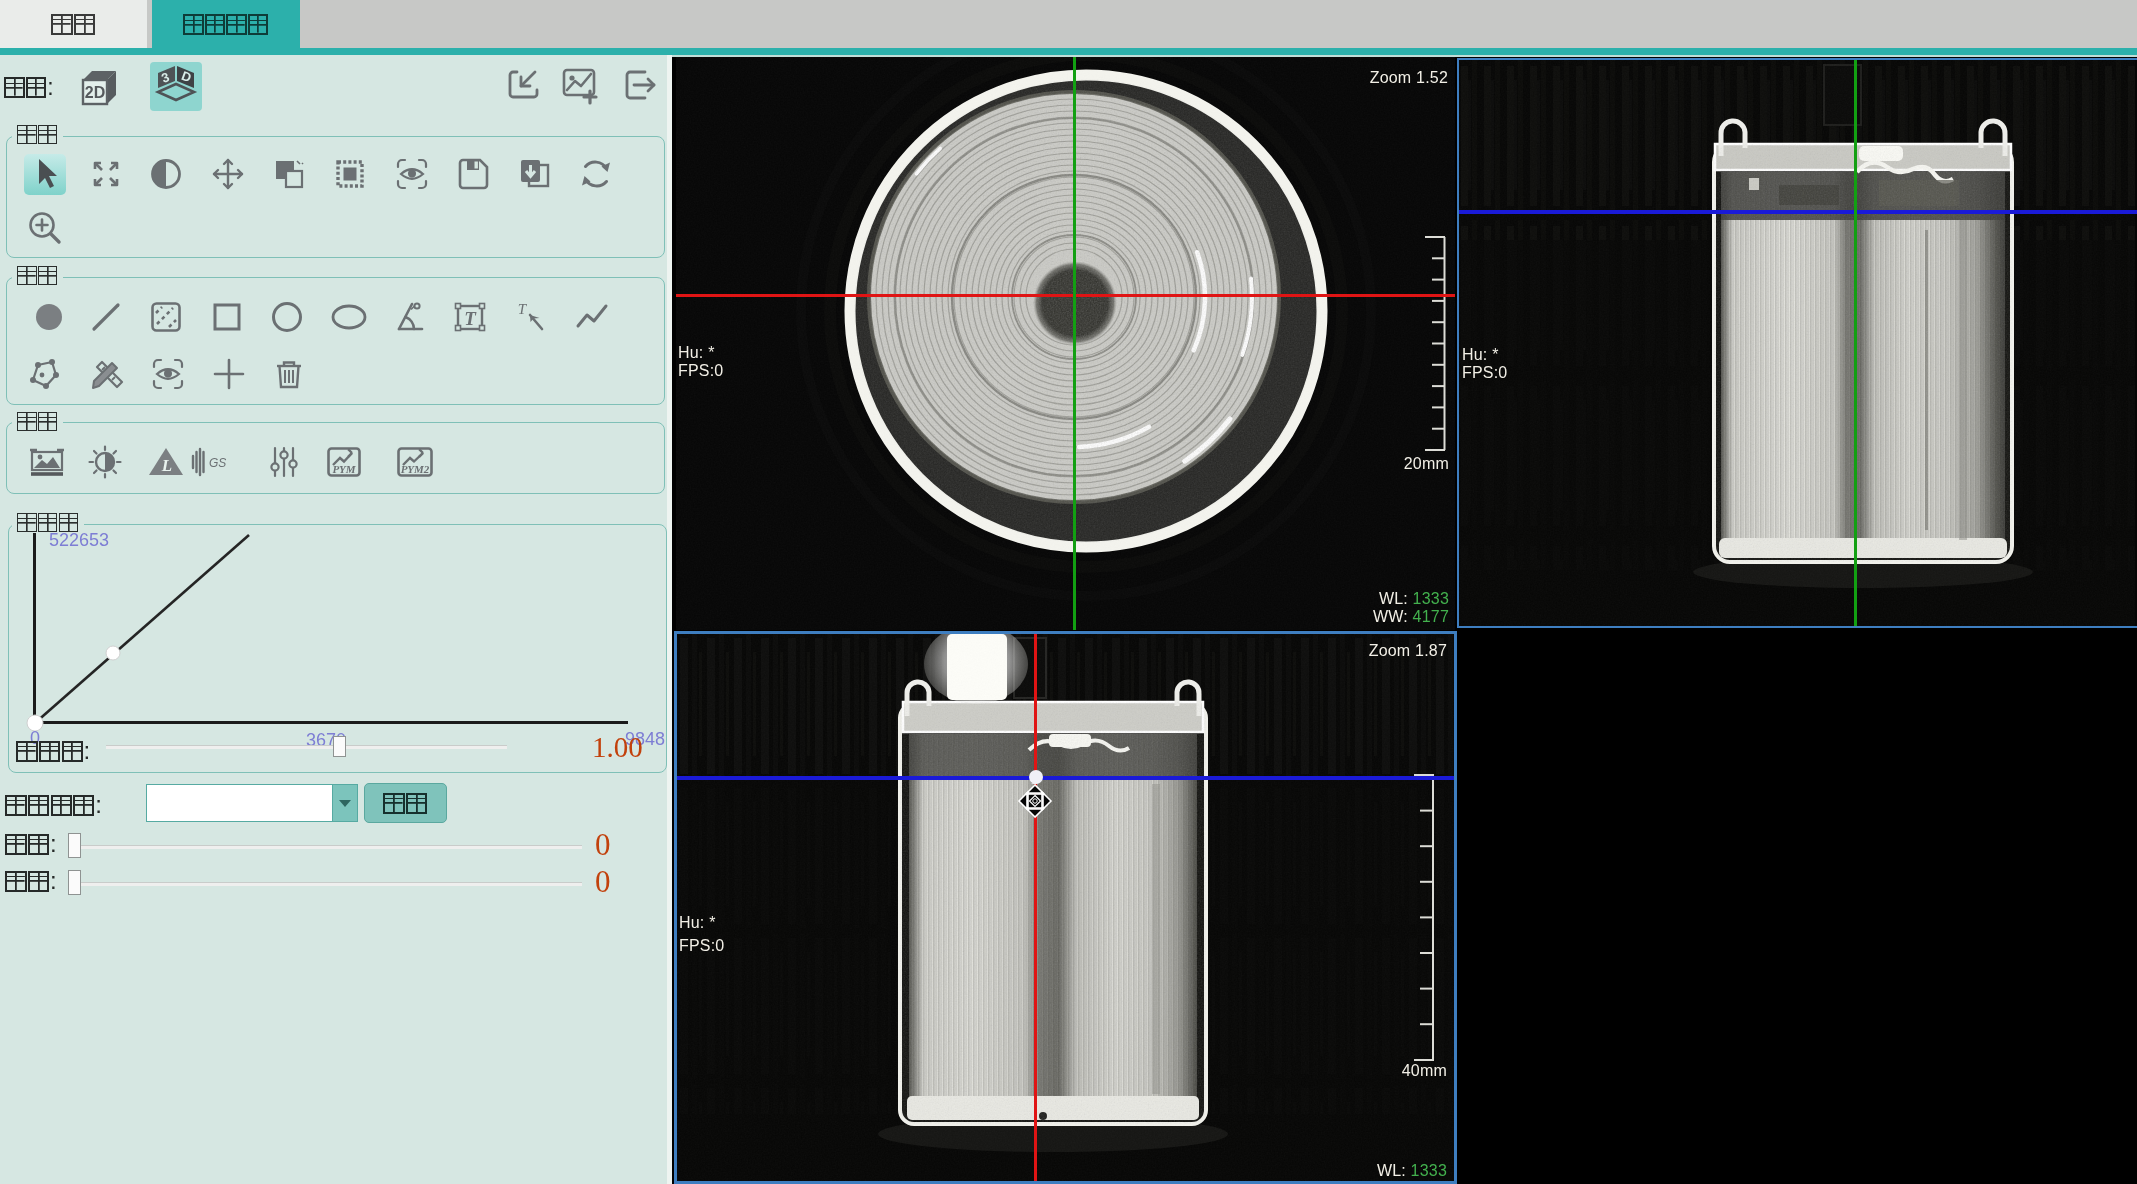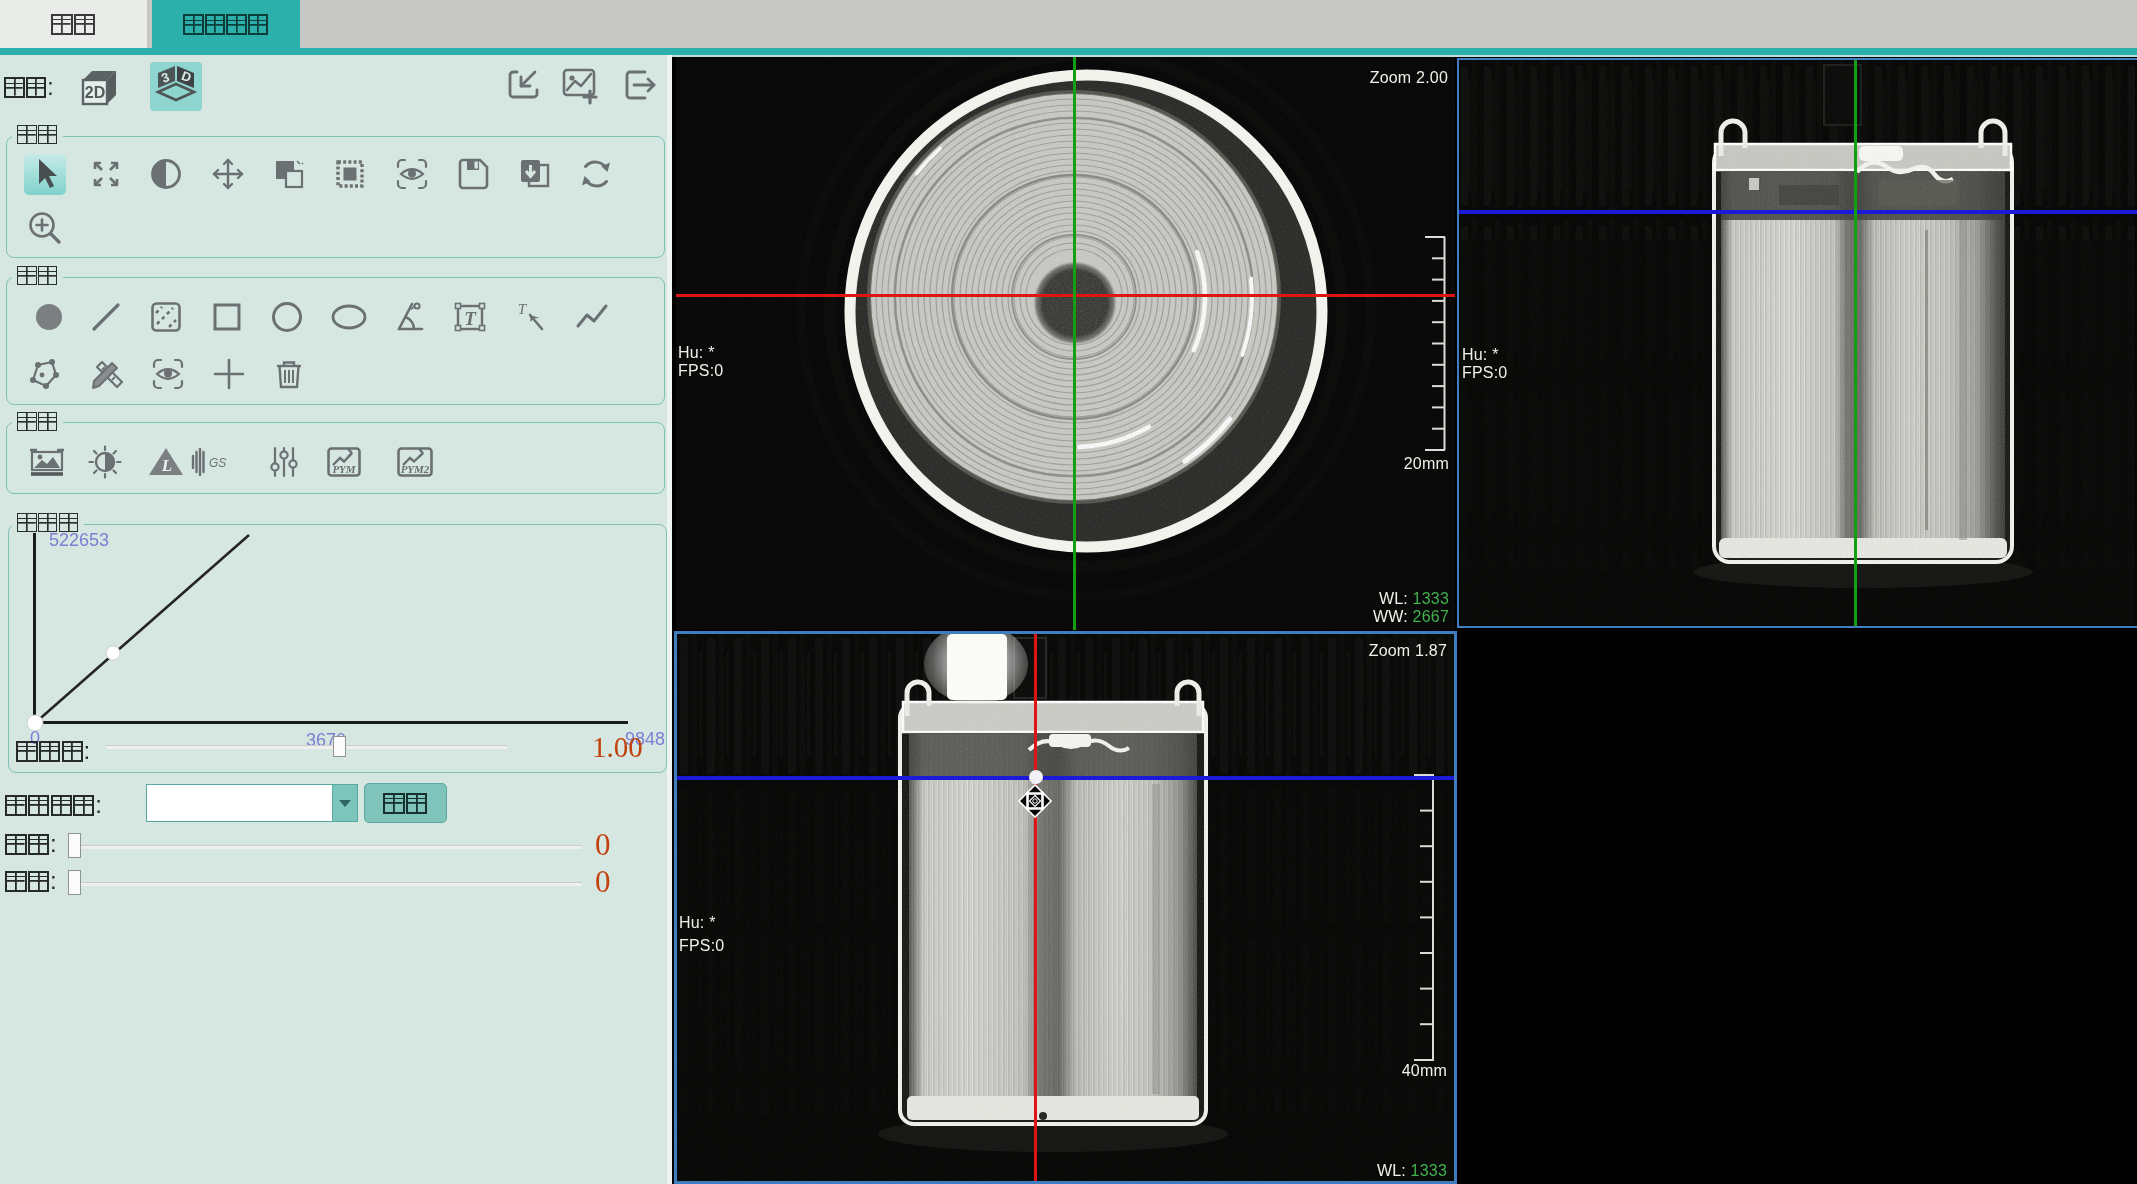--- a/index.html
+++ b/index.html
@@ -476,26 +476,26 @@
           <path d="M756,222.6 H769"></path>
           <path d="M756,243.9 H769"></path>
         <path d="M756,265.2 H769"></path>
           <path d="M756,286.5 H769"></path>
           <path d="M756,307.8 H769"></path>
         <path d="M756,329.1 H769"></path>
           <path d="M756,350.4 H769"></path>
           <path d="M756,371.7 H769"></path>
       </g>
     </svg>
-    <div class="ptxt" style="right:7px;top:12px;">Zoom 2.00</div>
+    <div class="ptxt" style="right:7px;top:12px;">Zoom 1.52</div>
     <div class="ptxt" style="left:2px;top:287px;">Hu: *</div>
     <div class="ptxt" style="left:2px;top:305px;">FPS:0</div>
     <div class="ptxt" style="right:6px;top:398px;">20mm</div>
     <div class="ptxt" style="right:6px;top:533px;">WL: <span class="grn">1333</span></div>
-    <div class="ptxt" style="right:6px;top:551px;">WW: <span class="grn">2667</span></div>
+    <div class="ptxt" style="right:6px;top:551px;">WW: <span class="grn">4177</span></div>
     <div class="abs" style="left:0;top:237px;width:779px;height:3px;background:#e01414;"></div>
     <div class="abs" style="left:397px;top:0;width:3px;height:573px;background:#12a012;"></div>
   </div>
 
   <div class="pnl" style="left:1457px;top:58px;width:684px;height:570px;border:2px solid #3e7ec0;background:#050505;">
     <svg width="676" height="566" viewBox="0 0 676 566">
       <defs>
         <linearGradient id="cols2" gradientUnits="userSpaceOnUse" x1="262" x2="546" y1="0" y2="0">
           <stop offset="0" stop-color="#54544e"></stop>
             <stop offset="0.04" stop-color="#d6d6d0"></stop>

